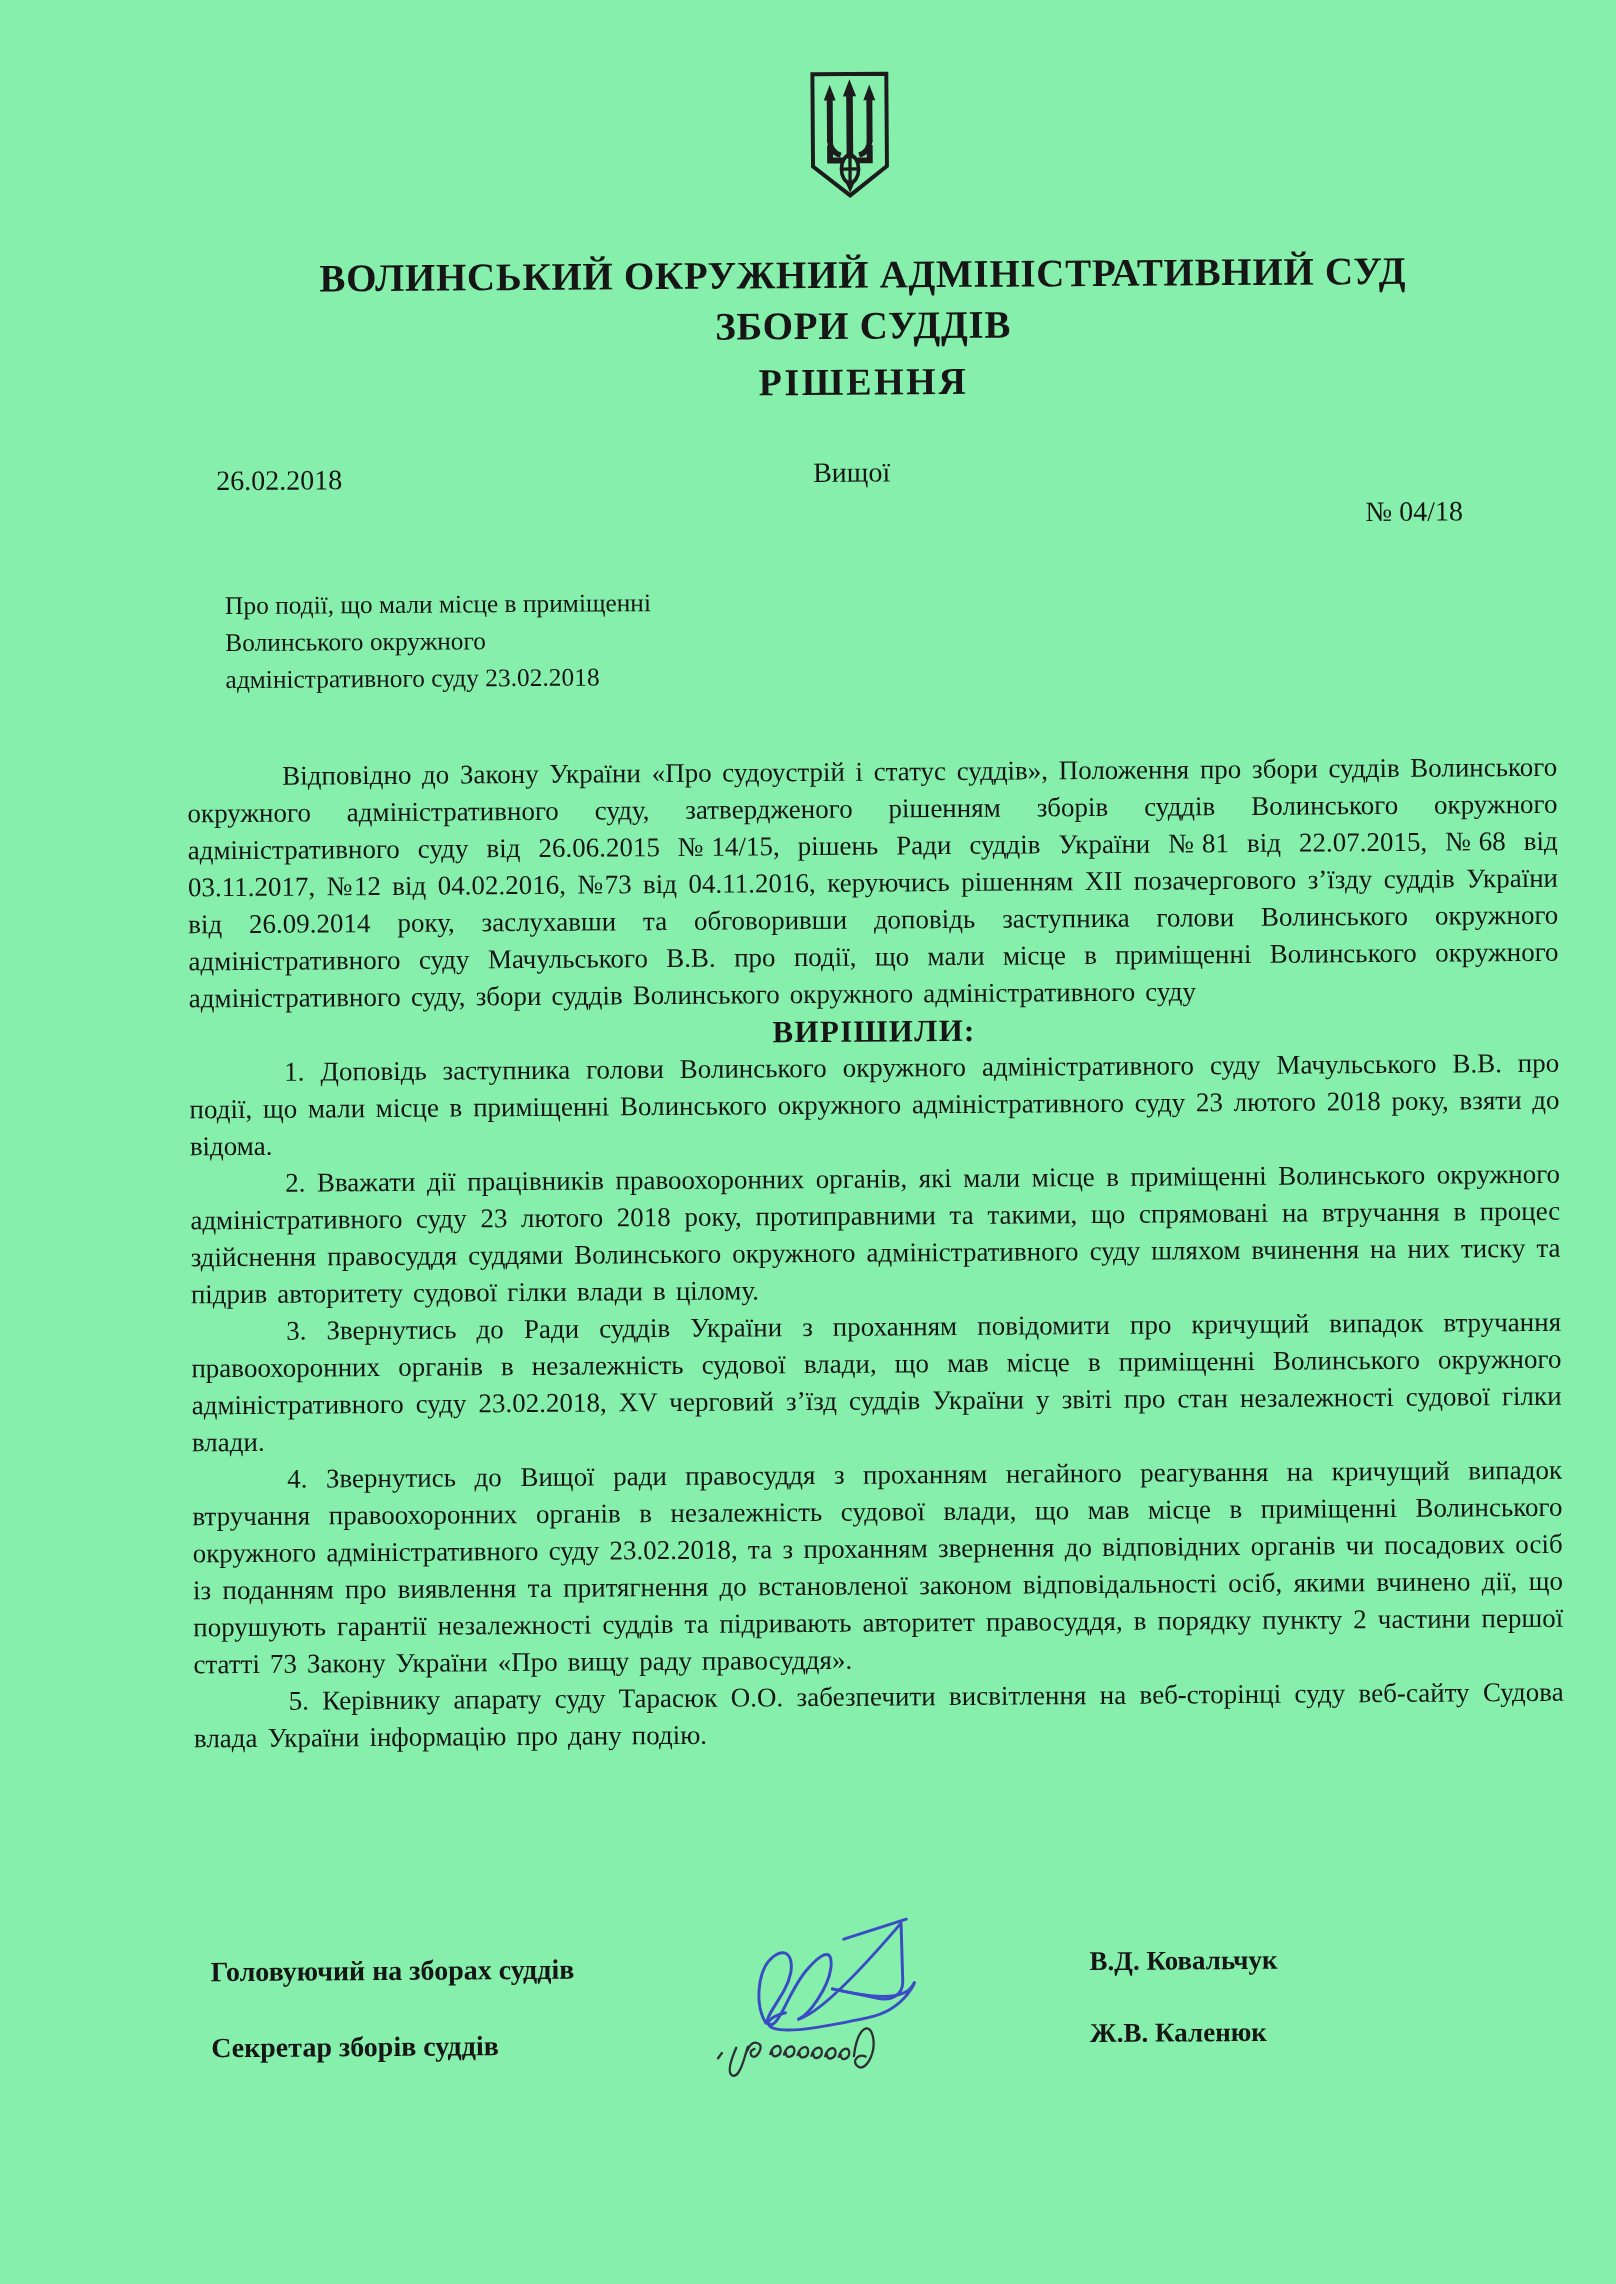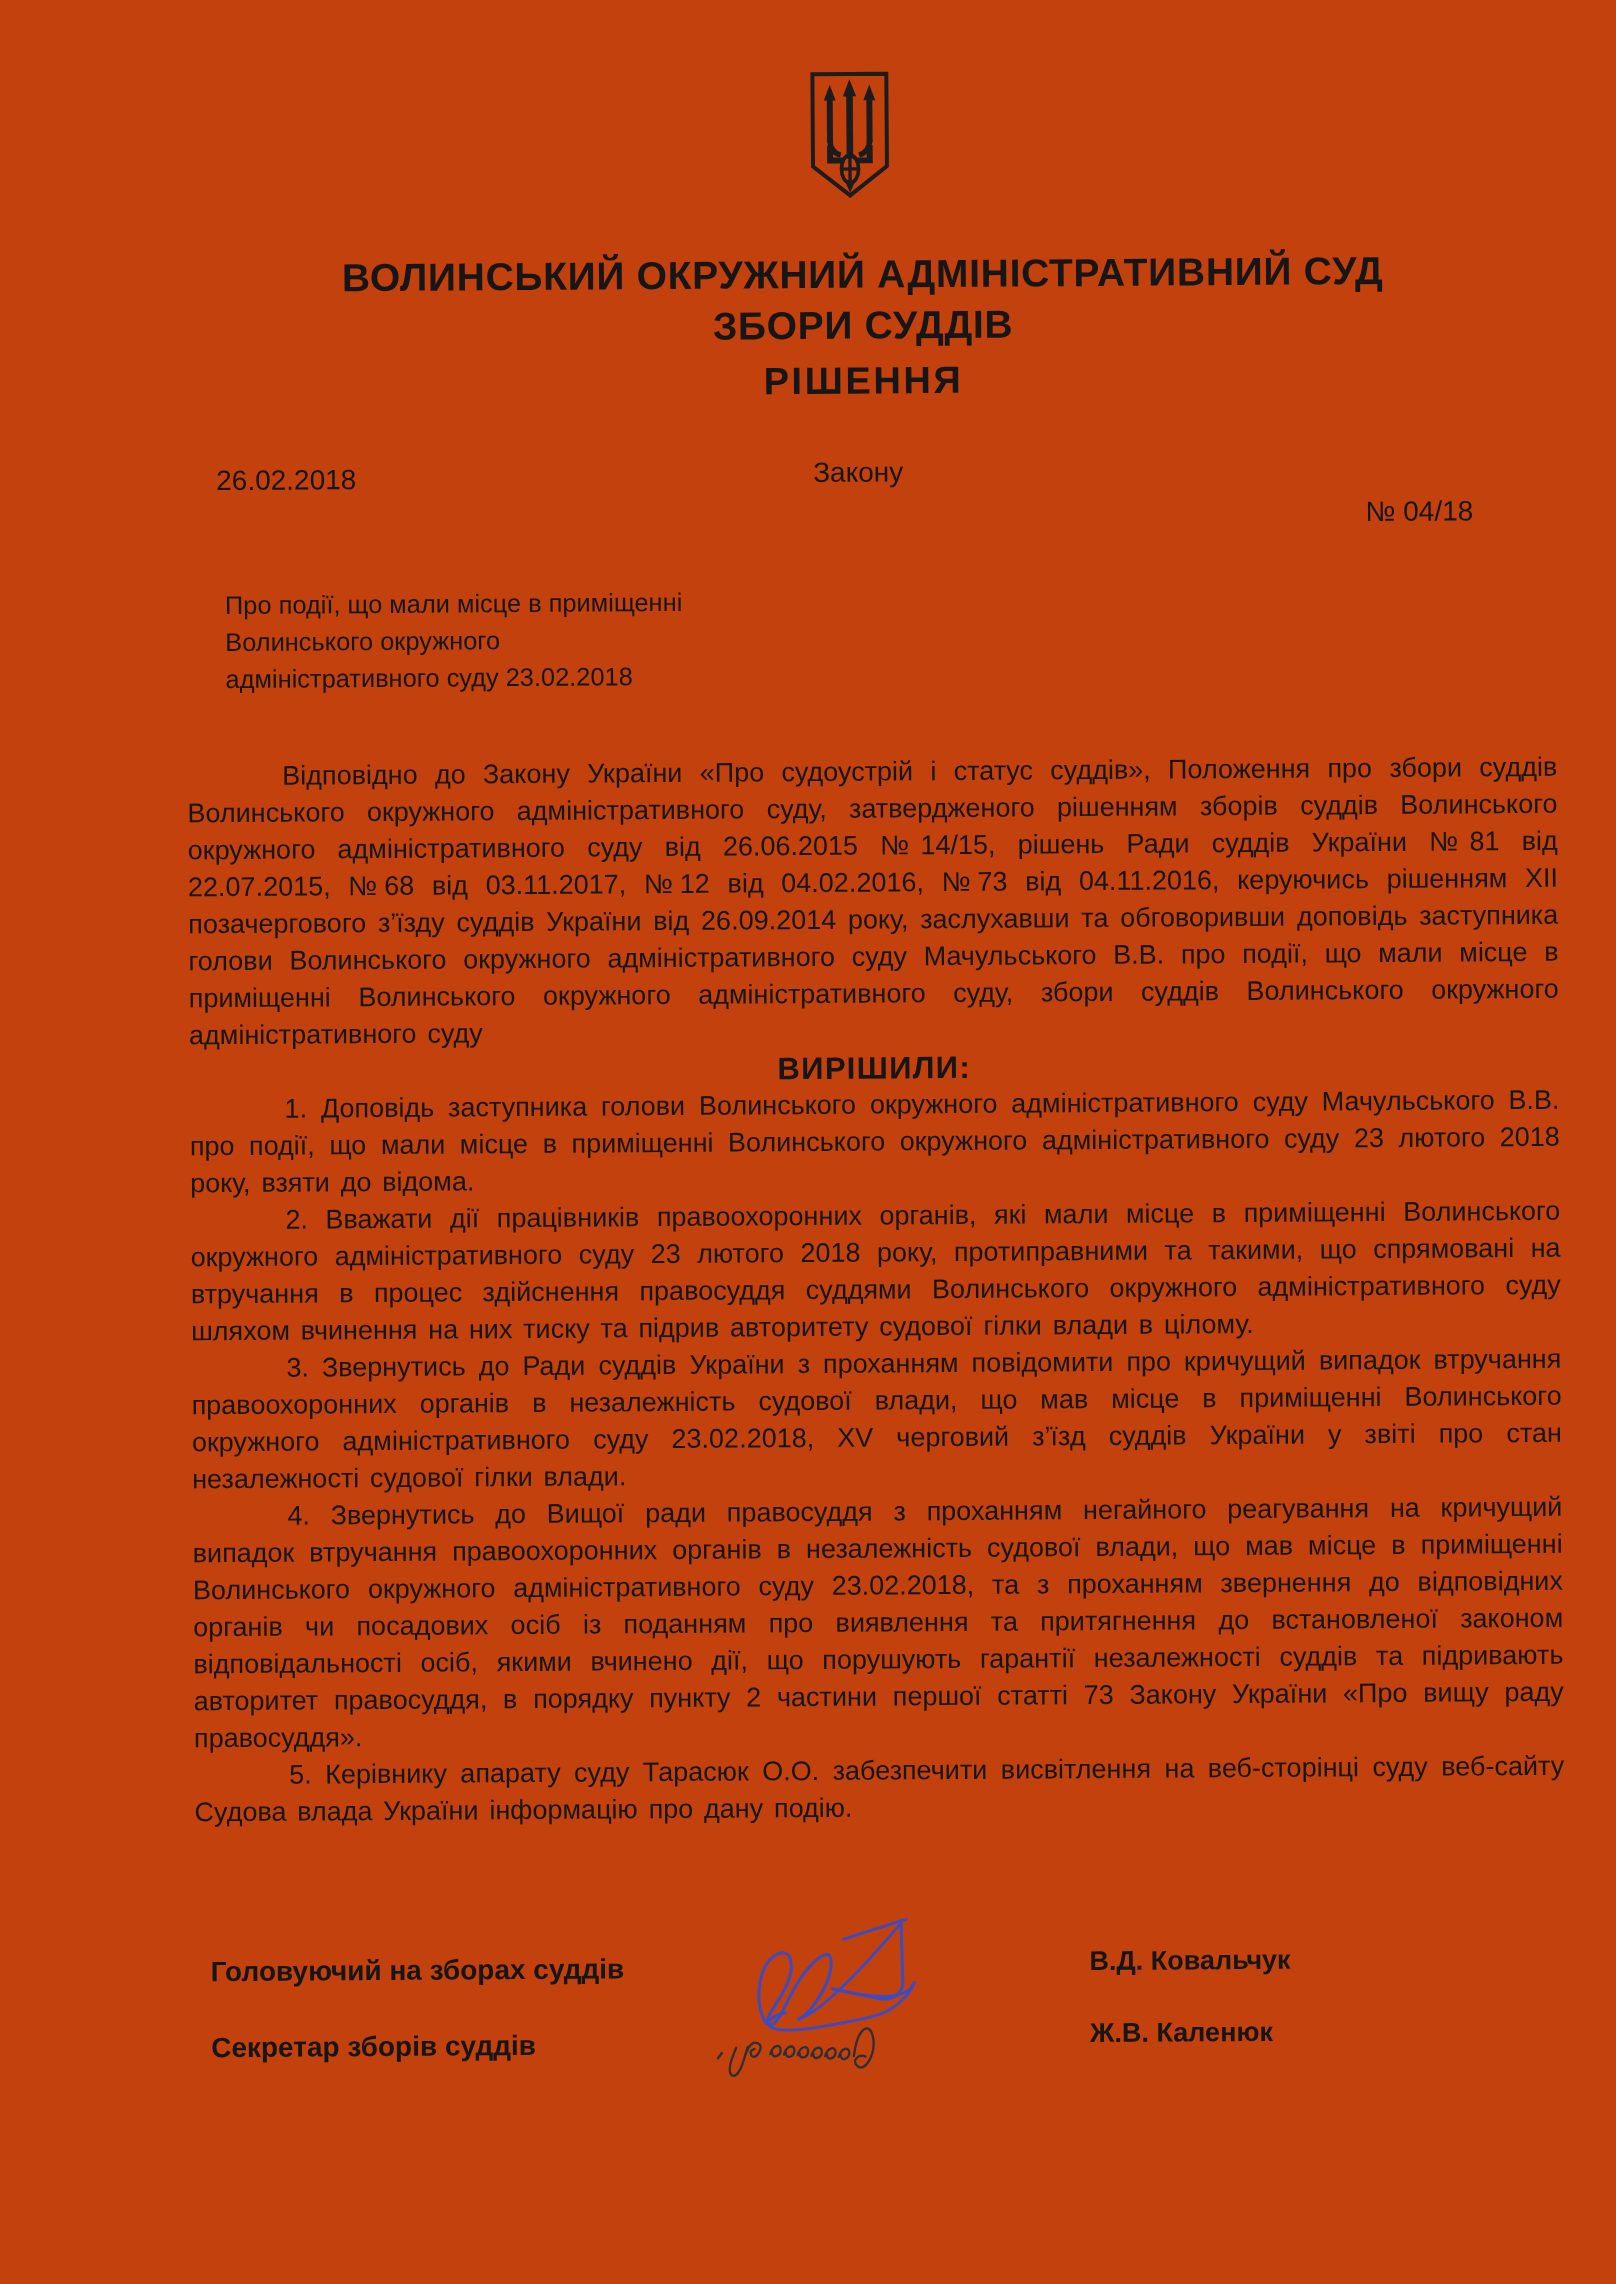--- a/index.html
+++ b/index.html
@@ -1,21 +1,21 @@
 <!DOCTYPE html>
 <html lang="uk" style="font-size:10.4px"><head>
 <meta charset="utf-8">
 <style>
   html,body{margin:0;padding:0;background:#9a9a9a;}
   .page{
     position:relative;
     width:1617px;height:2284px;
-    background:#c2410c;
+    background:#86efac;
     overflow:hidden;
-    font-family:Liberation Sans, sans-serif;
+    font-family:Liberation Serif, serif;
     color:#161616;
   }
   .content{
     position:absolute;inset:0;
     transform:rotate(-0.4deg);
     transform-origin:50% 45%;
   }
   .emblem{position:absolute;left:809px;top:69px;width:94px;height:132px;}
   .hdr{
     position:absolute;left:196px;top:249px;width:1344px;
@@ -81,21 +81,21 @@
     </svg>
 
     <div class="hdr">
       <div>ВОЛИНСЬКИЙ ОКРУЖНИЙ АДМІНІСТРАТИВНИЙ СУД</div>
       <div>ЗБОРИ СУДДІВ</div>
     </div>
     <div class="doctype">РІШЕННЯ</div>
 
     <div class="meta">
       <span class="date">26.02.2018</span>
-      <span class="city">Закону</span>
+      <span class="city">Вищої</span>
       <span class="num">№ 04/18</span>
     </div>
 
     <div class="subject">
       <div>Про події, що мали місце в приміщенні</div>
       <div>Волинського окружного</div>
       <div>адміністративного суду 23.02.2018</div>
     </div>
 
     <div class="bodytext">

